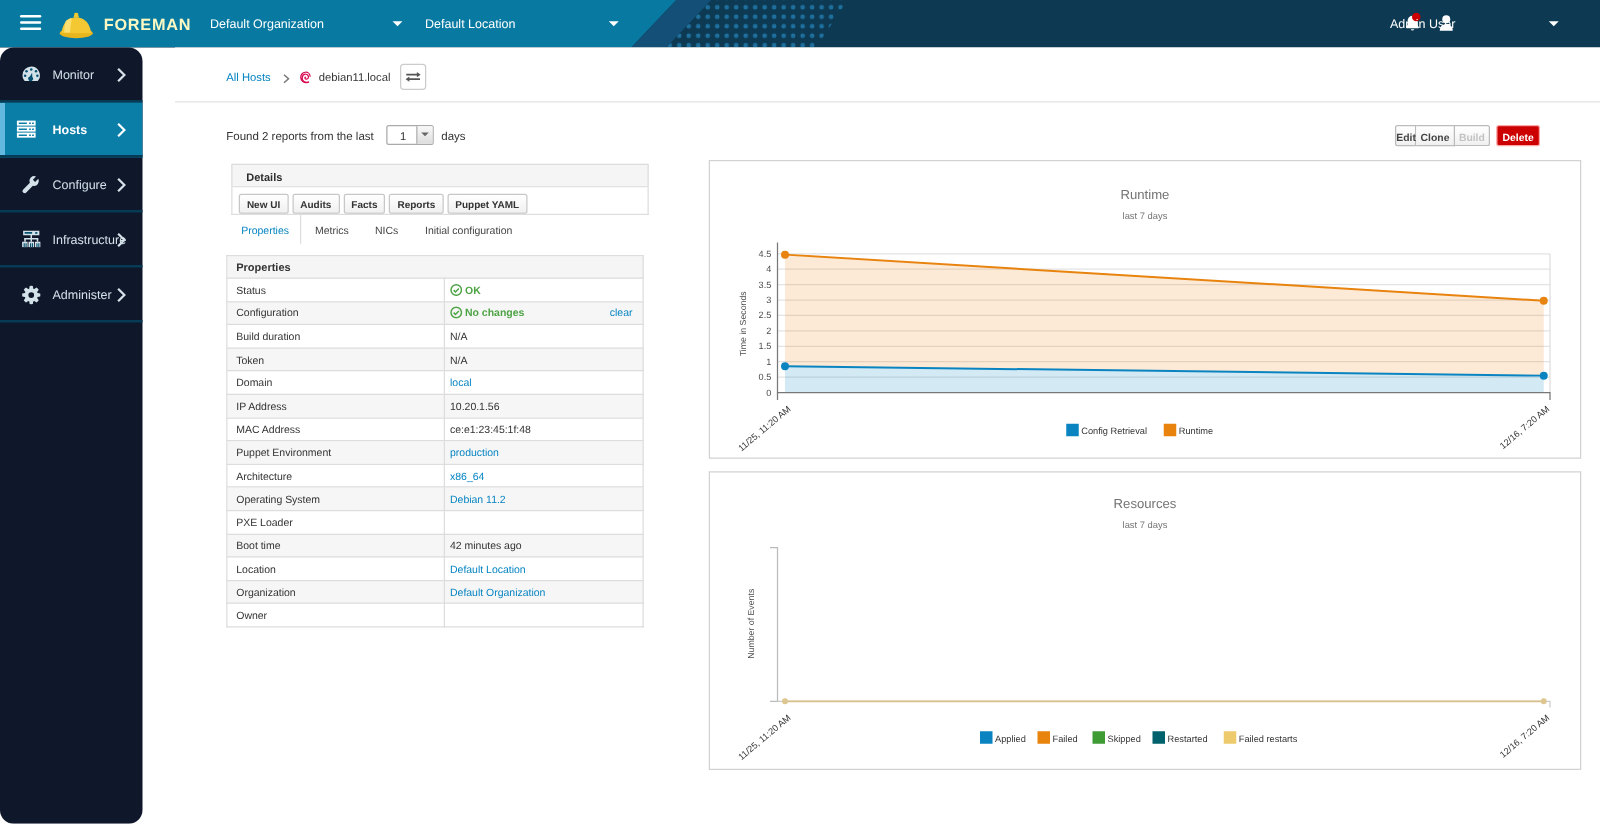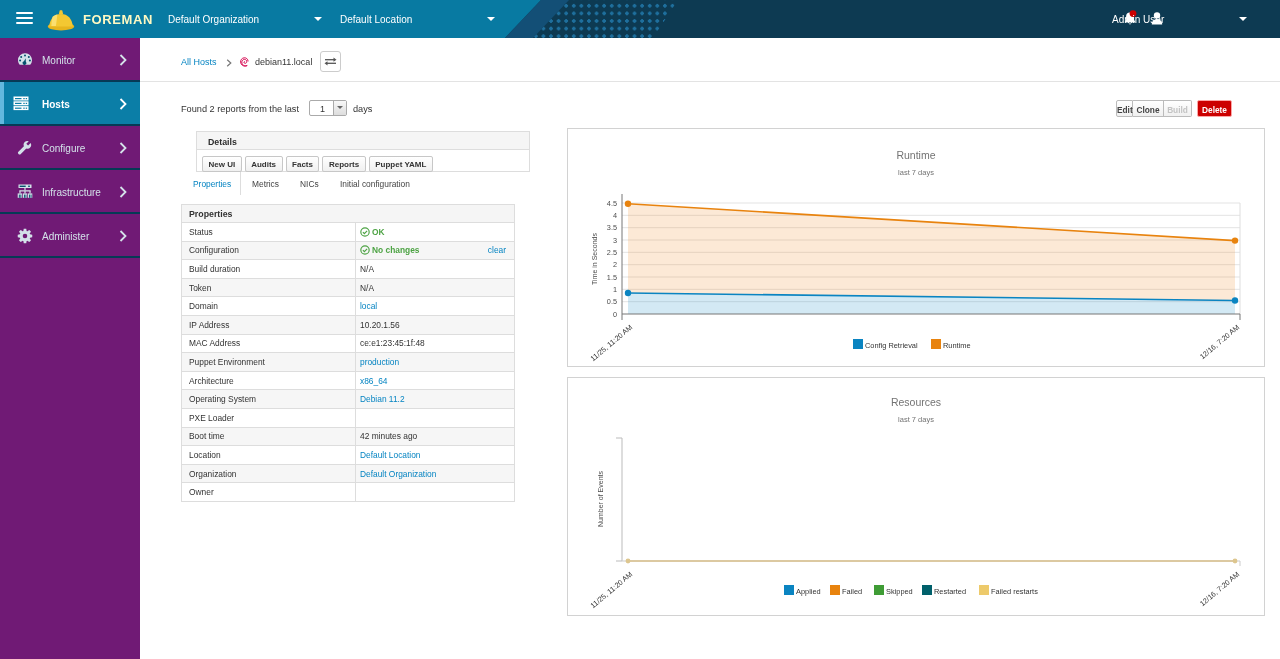--- a/index.html
+++ b/index.html
@@ -17,21 +17,21 @@
   background-image:radial-gradient(circle, #1e6f9d 1.8px, rgba(0,0,0,0) 2px);
   background-size:7.6px 7.6px; background-position:2px 2px;
   clip-path:polygon(39px 0, 148px 0, 123px 38px, 3px 38px); }
 .hamburger { position:absolute; left:16px; top:12px; width:17px; height:14px; }
 .hamburger div { height:2.2px; background:#fff; margin-bottom:2.6px; border-radius:1px; }
 #brand { position:absolute; left:83px; top:12px; color:#fef9c3; font-size:13px; font-weight:bold; letter-spacing:0.6px; }
 .navtext { position:absolute; top:14px; color:#fff; font-size:10px; }
 .caret { position:absolute; top:17px; width:0; height:0; border-left:4px solid transparent; border-right:4px solid transparent; border-top:4.5px solid #fff; }
 
 
-#sidebar { position:absolute; left:0; top:38px; width:140px; height:621px; background:#701a75; }
+#sidebar { position:absolute; left:0; top:38px; width:114px; height:621px; background:#0f172a;border-radius:11px; }
 .sideitem { position:relative; height:44px; border-bottom:2px solid #063a55; color:#d3e1e9; font-size:10px; }
 .sideitem .label { position:absolute; left:42px; top:17px; }
 .sideitem svg.chev { position:absolute; right:13px; top:16px; }
 .sideitem.active { background:#0b7ea7; box-shadow:inset 4px 0 0 #62b8de; color:#fff; font-weight:bold; }
 .sideitem svg.icn { position:absolute; left:17px; top:14px; }
 
 
 #crumbbar { position:absolute; left:140px; top:38px; width:1140px; height:44px; background:#fff; border-bottom:1px solid #e3e3e3; }
 #crumbbar .bc { position:absolute; top:19px; font-size:9px; }
 .link { color:#0584c2; text-decoration:none; }
@@ -47,21 +47,21 @@
 #actions { position:absolute; left:1116px; top:100px; height:17px; white-space:nowrap; }
 .btn { display:inline-block; font-size:8.3px; font-weight:bold; color:#444; background:linear-gradient(#fff,#f0f0f0); border:1px solid #bbb; padding:3.5px 0 0 0; height:17px; vertical-align:top; text-align:center; }
 .btn.w1{width:17px;} .btn.w2{width:31px;} .btn.w3{width:28px;} .btn.w4{width:35px;}
 .btn.first { border-radius:2px 0 0 2px; }
 .btn.mid { border-left:none; }
 .btn.last { border-left:none; border-radius:0 2px 2px 0; }
 .btn.disabled { color:#c3c3c3; }
 .btn.danger { background:#c00; border:1px solid #fca5a5; color:#fff; border-radius:2px; margin-left:5px; }
 
 
-#details { position:absolute; left:196px; top:131px; width:334px; }
+#details { position:absolute; left:185px; top:131px; width:334px; }
 #details .phead { height:19px; background:#f5f5f5; border:1px solid #ddd; font-size:8.8px; font-weight:bold; color:#2d2d2d; padding:4.5px 0 0 11px; }
 #details .pbtns { height:22px; border:1px solid #ddd; border-top:none; background:#fff; padding:2.5px 0 0 5px; }
 .sbtn { display:inline-block; font-size:8px; font-weight:bold; color:#333; background:linear-gradient(#fff,#f0f0f0); border:1px solid #c7c7c7; border-radius:2px; padding:3px 5.5px 0 5.5px; height:16px; margin-right:3px; }
 #tabs { position:absolute; left:181px; top:172px; width:334px; height:23px; font-size:8.4px; }
 #tabs .tab { position:absolute; top:0; height:23px; padding-top:7px; }
 #tabs .tab.active { left:0; width:60px; background:#fff; border-right:1px solid #ddd; color:#0584c2; padding-left:12px; }
 #tabs .t2 { left:71px; color:#444; }
 #tabs .t3 { left:119px; color:#444; }
 #tabs .t4 { left:159px; color:#444; }
 

